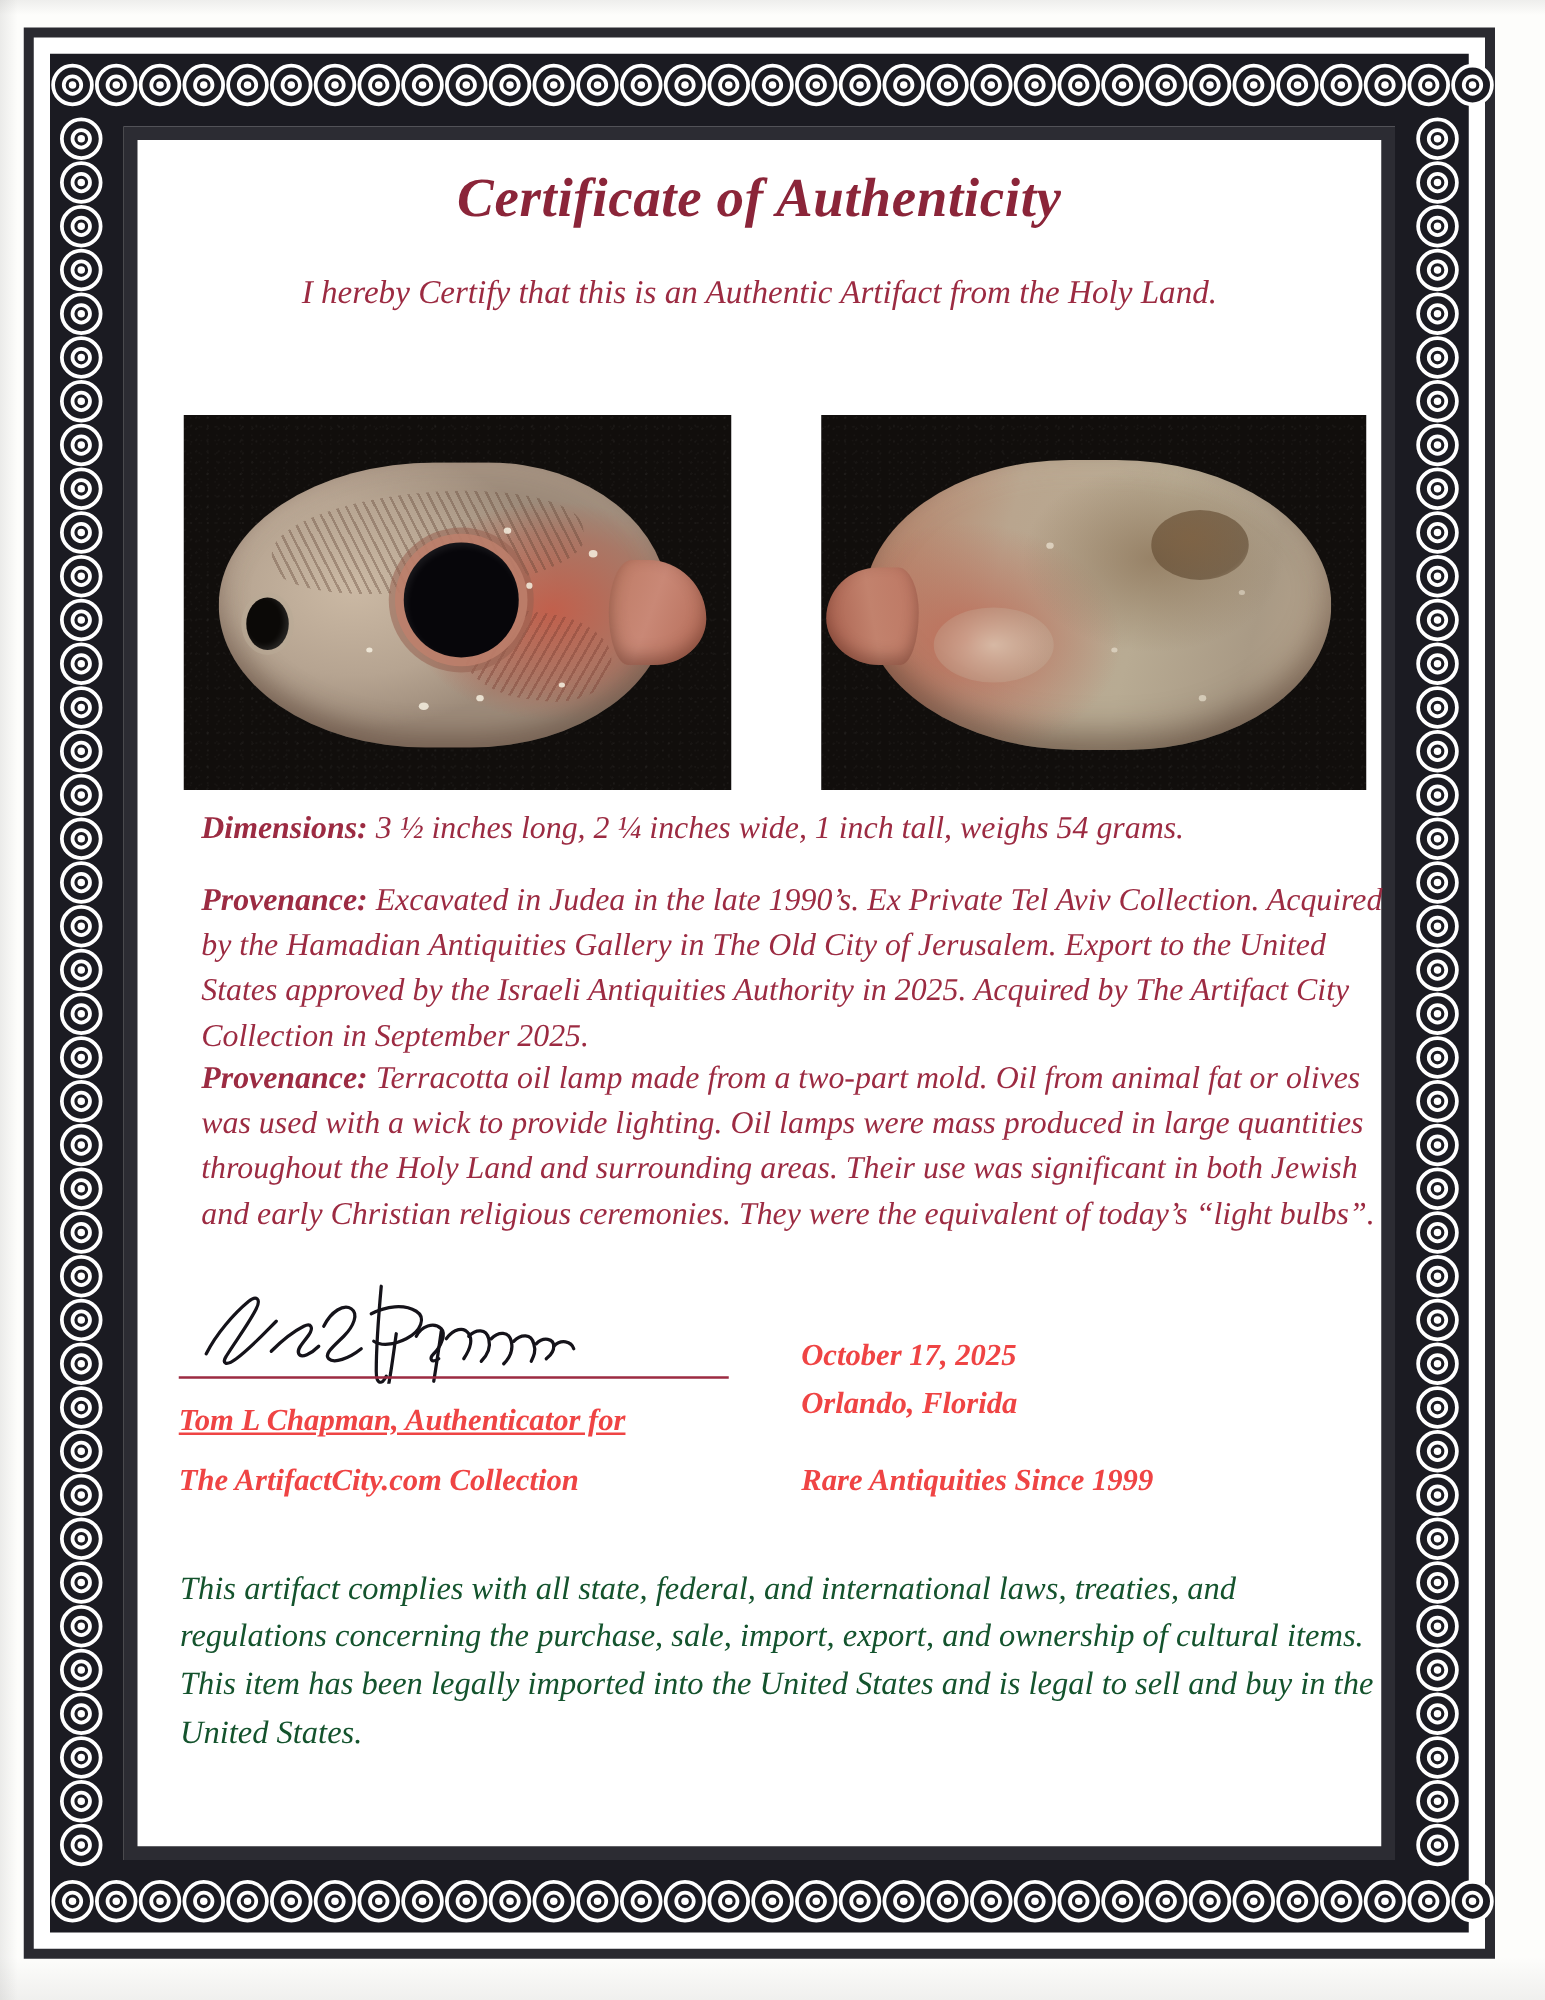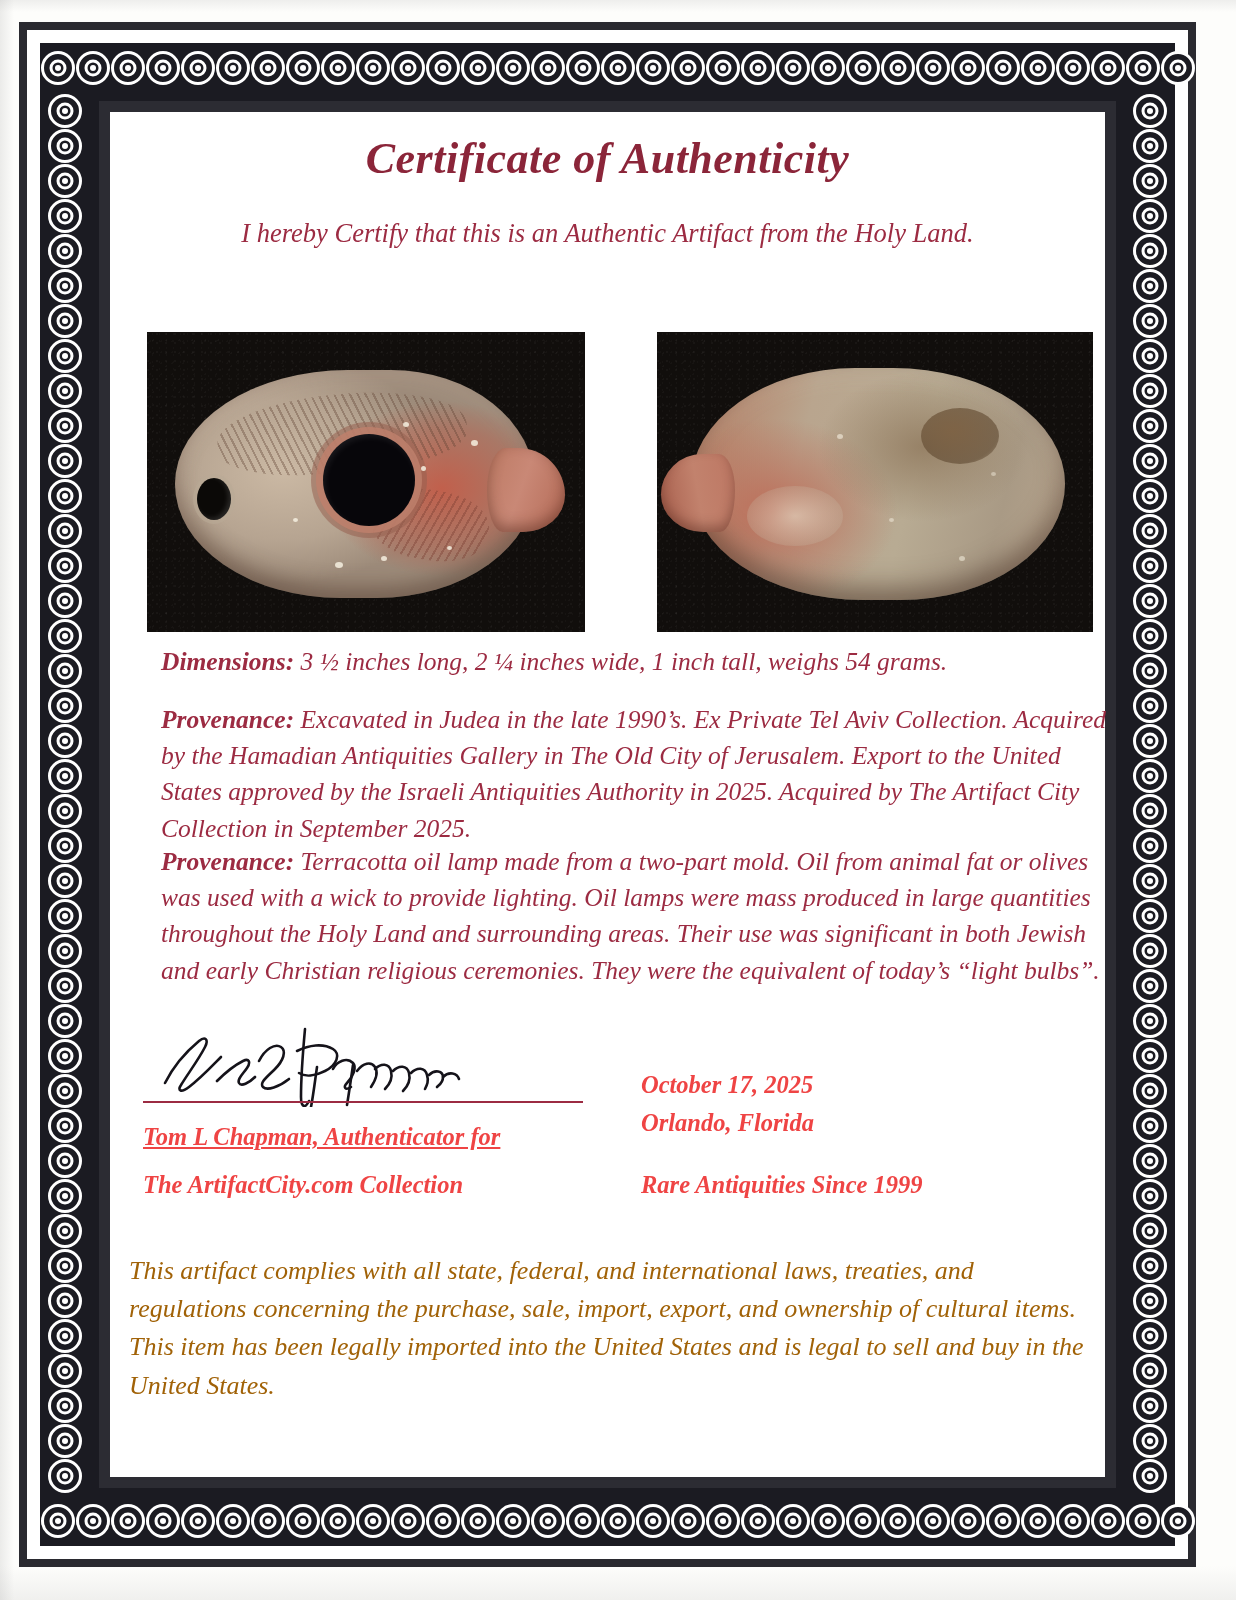--- a/index.html
+++ b/index.html
@@ -337,27 +337,27 @@
     white-space: nowrap;
   }
   .sig-name { position: absolute; left: 14px;  top: 94px; text-decoration: underline; }
   .sig-org  { position: absolute; left: 14px;  top: 142px; }
   .sig-date { position: absolute; left: 0px;   top: 42px; }
   .sig-city { position: absolute; left: 0px;   top: 80px; }
   .sig-tag  { position: absolute; left: 0px;   top: 142px; }
 
   .legal {
     position: absolute;
-    left: 17px;
+    left: 32px;
     top: 1138px;
     width: 965px;
     font-size: 26px;
     font-style: italic;
     line-height: 1.47;
-    color: #a16207;
+    color: #14532d;
     font-weight: 500;
   }
 </style>
 </head>
 <body>
 
 <div id="scan">
 
   <div class="frame-outer"></div>
 

